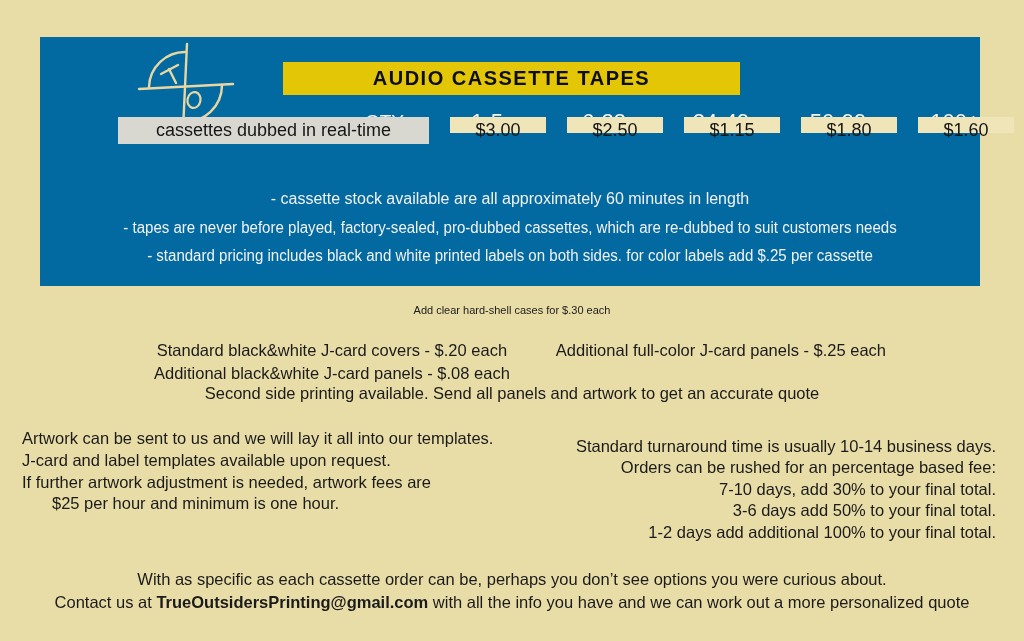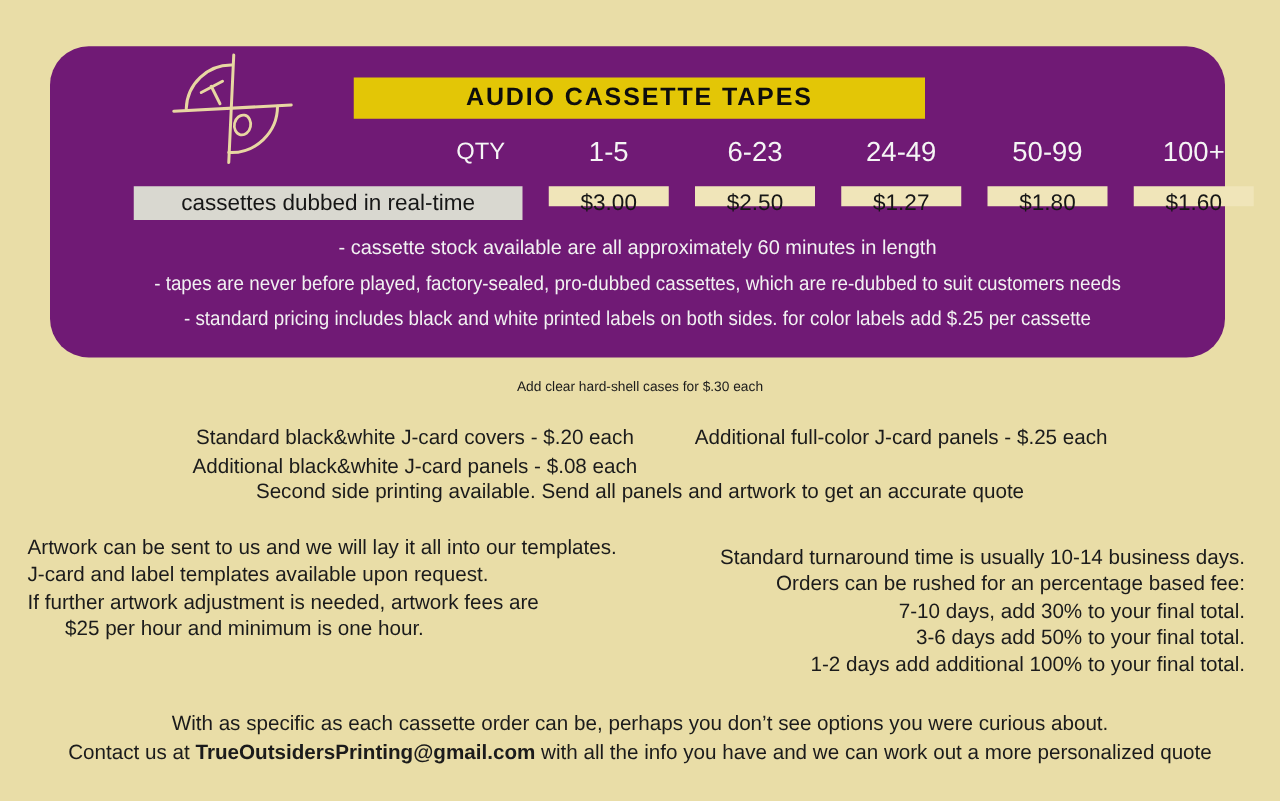--- a/index.html
+++ b/index.html
@@ -10,22 +10,21 @@
     font-family: "Liberation Sans", sans-serif;
     color: #1b1b1b;
     overflow: hidden;
   }
 
   
   .panel {
     position: absolute;
     left: 40px; top: 37px;
     width: 940px; height: 249px;
-    background: #701a75;
-    border-radius: 31px;
+    background: #0369a1;
   }
 
   .logo {
     position: absolute;
     left: 90px; top: 2px;
     width: 112px; height: 96px;
   }
 
   .banner {
     position: absolute;
@@ -38,21 +37,21 @@
   }
 
   .price-grid {
     position: absolute;
     left: 67px;
     display: grid;
     grid-template-columns: 311px repeat(5, 96px);
     column-gap: 21px;
   }
   .grid-header { top: 71px; }
-  .grid-row    { top: 112px; }
+  .grid-row    { top: 80px; margin-left: 11px; }
 
   .qty-cell {
     color: #f5f5f5; font-size: 19px;
     text-align: right; padding-right: 14px;
     line-height: 27px;
   }
   .tier-cell {
     color: #f5f5f5; font-size: 22px;
     text-align: center; line-height: 27px;
   }
@@ -135,21 +134,21 @@
     <div class="tier-cell">6-23</div>
     <div class="tier-cell">24-49</div>
     <div class="tier-cell">50-99</div>
     <div class="tier-cell">100+</div>
   </div>
 
   <div class="price-grid grid-row">
     <div class="label-cell">cassettes dubbed in real-time</div>
     <div class="price-cell">$3.00</div>
     <div class="price-cell">$2.50</div>
-    <div class="price-cell">$1.27</div>
+    <div class="price-cell">$1.15</div>
     <div class="price-cell">$1.80</div>
     <div class="price-cell">$1.60</div>
   </div>
 
   <div class="notes">
     <div class="note-line">- cassette stock available are all approximately 60 minutes in length</div>
     <div class="note-line condensed">- tapes are never before played, factory-sealed, pro-dubbed cassettes, which are re-dubbed to suit customers needs</div>
     <div class="note-line condensed">- standard pricing includes black and white printed labels on both sides. for color labels add $.25 per cassette</div>
   </div>
 

